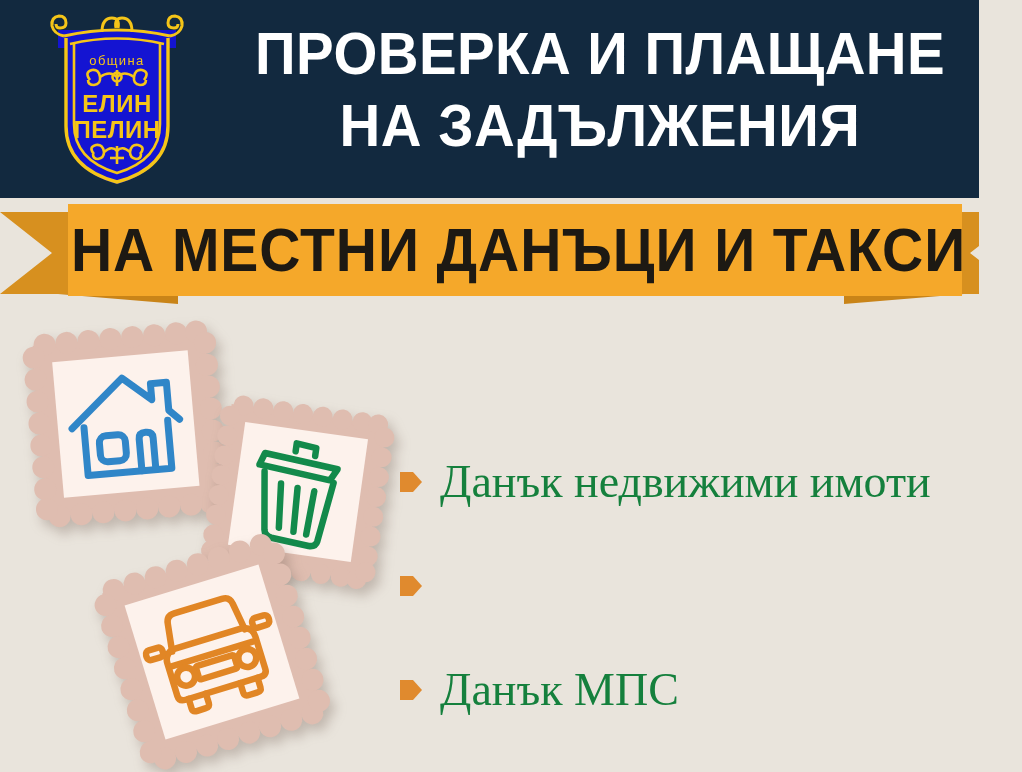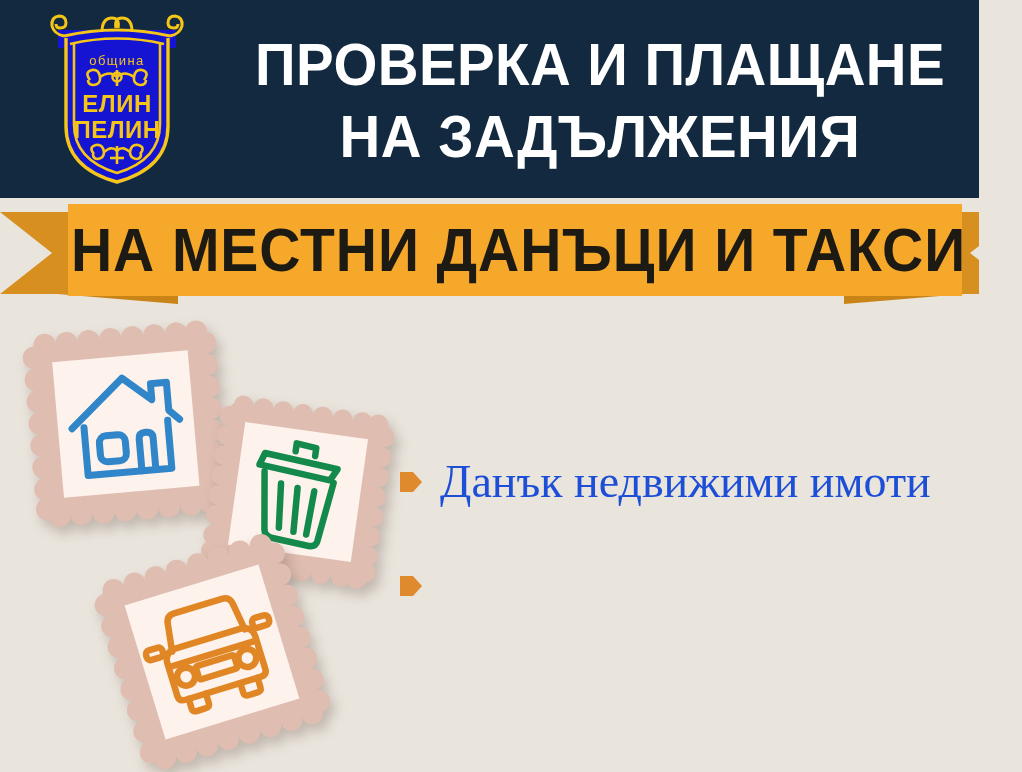--- a/index.html
+++ b/index.html
@@ -47,21 +47,21 @@
   .title-block {
     position: absolute;
     left: 190px;
     top: 18px;
     width: 820px;
     height: 165px;
     z-index: 4;
     display: flex;
     flex-direction: column;
     align-items: center;
-    justify-content: center;
+    justify-content: flex-start;
   }
   .title-line {
     color: #ffffff;
     font-family: "Liberation Sans Narrow", "Liberation Sans", sans-serif;
     font-weight: bold;
     font-size: 60px;
     line-height: 72px;
     letter-spacing: 0.5px;
     white-space: nowrap;
     transform: scaleX(0.94);
@@ -160,21 +160,21 @@
     flex: 0 0 auto;
     width: 22px;
     height: 26px;
     margin-right: 18px;
   }
   .bullet-marker svg { display: block; width: 22px; height: 26px; }
   .bullet-label {
     font-family: "Liberation Serif", "DejaVu Serif", serif;
     font-size: 46px;
     line-height: 50px;
-    color: #1d4ed8;
+    color: #15803d;
     white-space: nowrap;
   }
 </style>
 </head>
 <body>
 
 <div id="poster">
 
   <div class="header-band"></div>
 
@@ -419,16 +419,24 @@
     </div>
 
     <div class="bullet-row">
       <span class="bullet-marker">
         <svg viewBox="0 0 22 26" xmlns="http://www.w3.org/2000/svg">
           <path d="M0 3 L13 3 L22 13 L13 23 L0 23 Z" fill="#e08a2e"></path>
         </svg>
       </span>
     </div>
 
+    <div class="bullet-row">
+      <span class="bullet-marker">
+        <svg viewBox="0 0 22 26" xmlns="http://www.w3.org/2000/svg">
+          <path d="M0 3 L13 3 L22 13 L13 23 L0 23 Z" fill="#e08a2e"></path>
+        </svg>
+      </span>
+      <span class="bullet-label">Данък МПС</span>
+    </div>
 
   </div>
 
 </div>
 
 </body></html>

